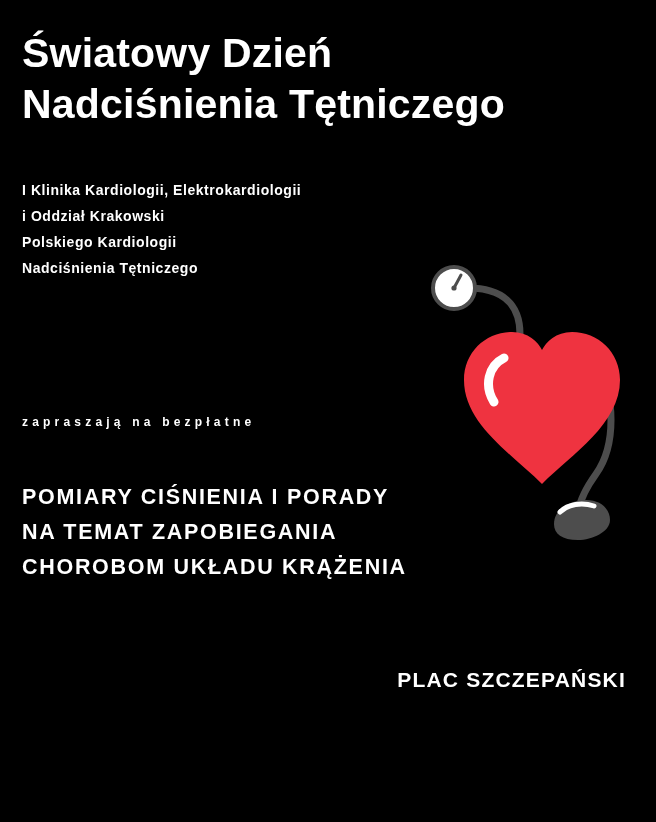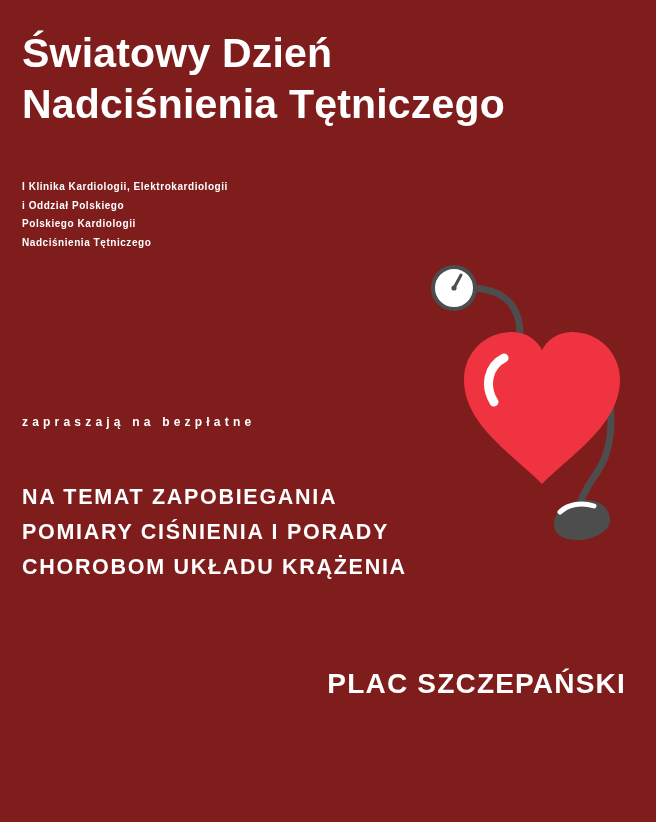--- a/index.html
+++ b/index.html
@@ -10,21 +10,21 @@
     width: 656px;
     height: 822px;
     background: #1b5cae;
     font-family: "Liberation Sans", sans-serif;
     overflow: hidden;
   }
   .poster {
     position: relative;
     width: 656px;
     height: 822px;
-    background: #7f1d1d;
+    background: #000000;
     box-sizing: border-box;
   }
 
   
   .title {
     position: absolute;
     left: 22px;
     top: 28px;
     width: 610px;
     color: #ffffff;
@@ -35,21 +35,21 @@
   }
   .title-line { display: block; white-space: nowrap; }
 
   
   .org {
     position: absolute;
     left: 22px;
     top: 178px;
     width: 600px;
     color: #ffffff;
-    font-size: 10px;
+    font-size: 14px;
     font-weight: bold;
     line-height: 1.85;
     letter-spacing: 0.55px;
   }
   .org-line { display: block; white-space: nowrap; }
 
   
   .invite {
     position: absolute;
     left: 22px;
@@ -73,21 +73,21 @@
     letter-spacing: 1.7px;
   }
   .services-line { display: block; white-space: nowrap; }
 
   
   .place {
     position: absolute;
     right: 30px;
     top: 668px;
     color: #ffffff;
-    font-size: 28px;
+    font-size: 21px;
     font-weight: bold;
     letter-spacing: 1.2px;
     text-align: right;
   }
   .date {
     position: absolute;
     right: 30px;
     top: 722px;
     color: #ffffff;
     font-size: 26px;
@@ -111,30 +111,30 @@
 
 <div class="poster">
 
   <div class="title">
     <span class="title-line">Światowy Dzień</span>
     <span class="title-line">Nadciśnienia Tętniczego</span>
   </div>
 
   <div class="org">
     <span class="org-line">I Klinika Kardiologii, Elektrokardiologii</span>
-    <span class="org-line">i Oddział Polskiego</span>
+    <span class="org-line">i Oddział Krakowski</span>
     <span class="org-line">Polskiego  Kardiologii</span>
     <span class="org-line">Nadciśnienia Tętniczego</span>
   </div>
 
   <div class="invite">zapraszają na bezpłatne</div>
 
   <div class="services">
+    <span class="services-line">POMIARY CIŚNIENIA I PORADY</span>
     <span class="services-line">NA TEMAT ZAPOBIEGANIA</span>
-    <span class="services-line">POMIARY CIŚNIENIA I PORADY</span>
     <span class="services-line">CHOROBOM UKŁADU KRĄŻENIA</span>
   </div>
 
   <div class="place">PLAC SZCZEPAŃSKI</div>
 
   <div class="illustration">
     <svg width="216" height="312" viewBox="0 0 216 312" xmlns="http://www.w3.org/2000/svg" aria-hidden="true">
 
       <path d="M48 30 C 82 30, 100 46, 100 76 L100 92" fill="none" stroke="#4d4d4d" stroke-width="7" stroke-linecap="round"></path>
 

